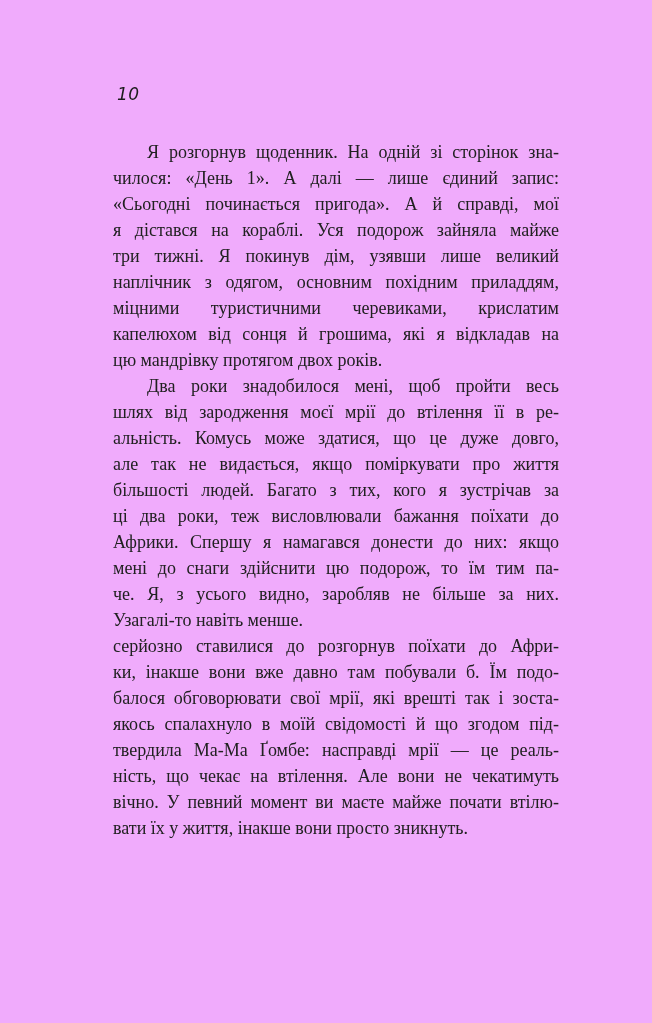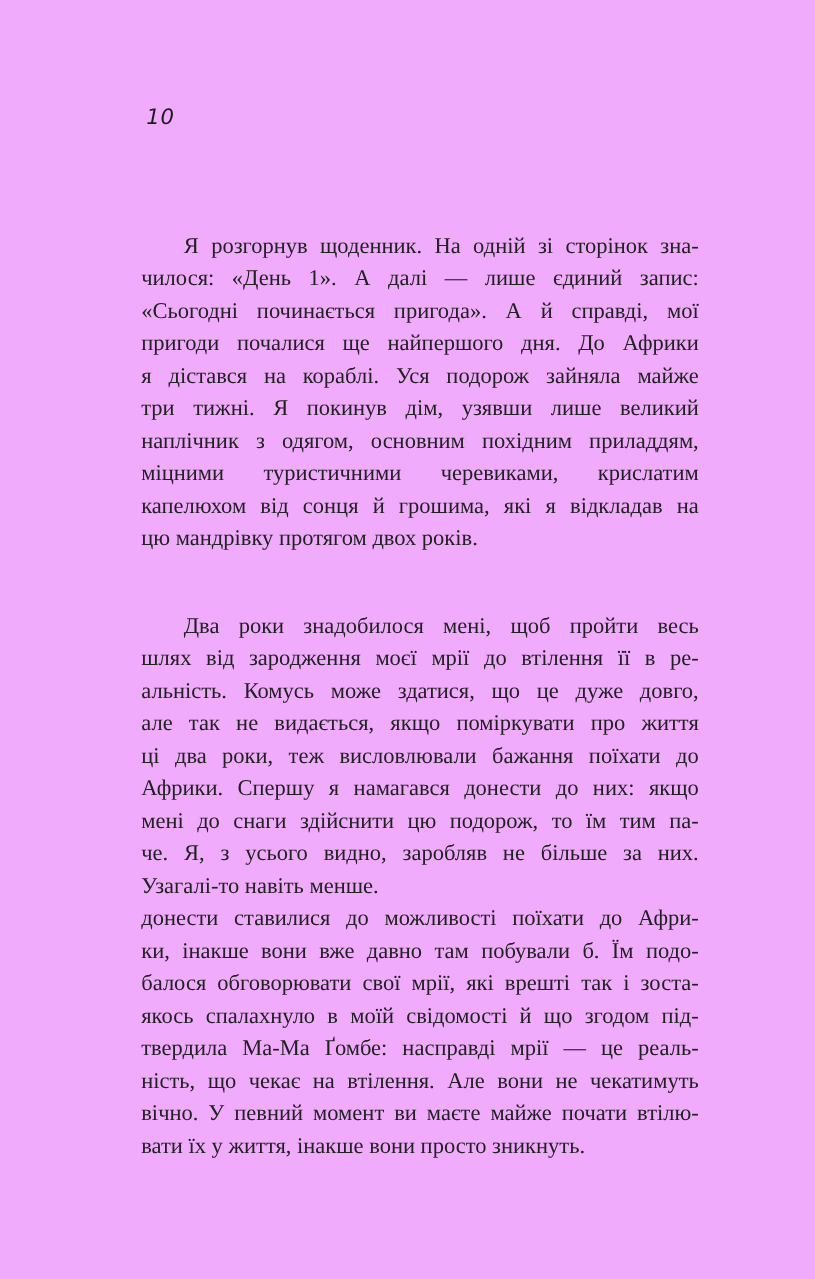--- a/index.html
+++ b/index.html
@@ -40,58 +40,57 @@
     padding: 0;
   }
   .line {
     text-align: justify;
     text-align-last: justify;
     height: 26px;
     overflow: visible;
   }
   .line.first {
     text-indent: 34px;
-    margin-top: 44px;
   }
   .line.last {
     text-align: right;
     text-align-last: left;
   }
 </style>
 </head>
 <body>
 
 <div class="book-page">
   <div class="folio">10</div>
   <div class="text-block">
       <div class="paragraph">
         <div class="line first">Я розгорнув щоденник. На одній зі сторінок зна-</div>
         <div class="line">чилося: «День 1». А далі — лише єдиний запис:</div>
         <div class="line">«Сьогодні починається пригода». А й справді, мої</div>
-        <div class="line">пригоди почалися ще найпершого дня. До Африки</div>
         <div class="line">я дістався на кораблі. Уся подорож зайняла майже</div>
         <div class="line">три тижні. Я покинув дім, узявши лише великий</div>
         <div class="line">наплічник з одягом, основним похідним приладдям,</div>
         <div class="line">міцними туристичними черевиками, крислатим</div>
         <div class="line">капелюхом від сонця й грошима, які я відкладав на</div>
         <div class="line last">цю мандрівку протягом двох років.</div>
       </div>
       <div class="paragraph">
         <div class="line first">Два роки знадобилося мені, щоб пройти весь</div>
         <div class="line">шлях від зародження моєї мрії до втілення її в ре-</div>
         <div class="line">альність. Комусь може здатися, що це дуже довго,</div>
         <div class="line">але так не видається, якщо поміркувати про життя</div>
+        <div class="line">більшості людей. Багато з тих, кого я зустрічав за</div>
         <div class="line">ці два роки, теж висловлювали бажання поїхати до</div>
         <div class="line">Африки. Спершу я намагався донести до них: якщо</div>
         <div class="line">мені до снаги здійснити цю подорож, то їм тим па-</div>
         <div class="line">че. Я, з усього видно, заробляв не більше за них.</div>
         <div class="line last">Узагалі-то навіть менше.</div>
       </div>
       <div class="paragraph">
-        <div class="line">донести ставилися до можливості поїхати до Афри-</div>
+        <div class="line">серйозно ставилися до розгорнув поїхати до Афри-</div>
         <div class="line">ки, інакше вони вже давно там побували б. Їм подо-</div>
         <div class="line">балося обговорювати свої мрії, які врешті так і зоста-</div>
         <div class="line">якось спалахнуло в моїй свідомості й що згодом під-</div>
         <div class="line">твердила Ма-Ма Ґомбе: насправді мрії — це реаль-</div>
         <div class="line">ність, що чекає на втілення. Але вони не чекатимуть</div>
         <div class="line">вічно. У певний момент ви маєте майже почати втілю-</div>
         <div class="line last">вати їх у життя, інакше вони просто зникнуть.</div>
       </div>
     </div>
 </div>

